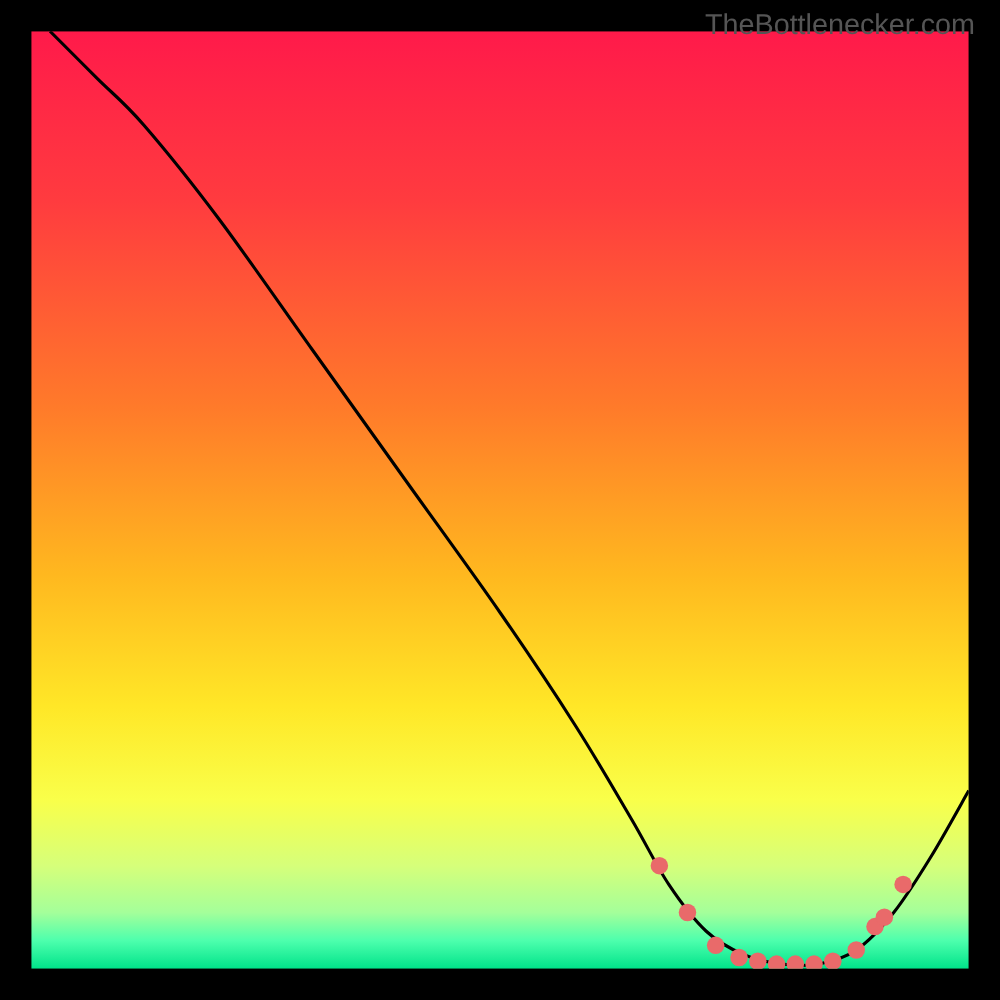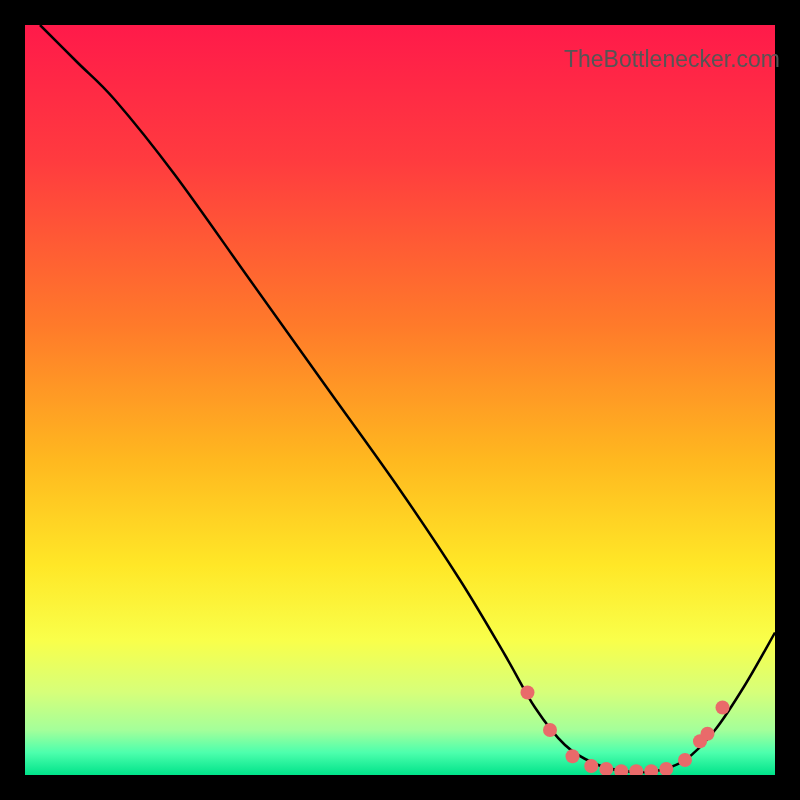--- a/index.html
+++ b/index.html
@@ -11,21 +11,20 @@
     font-family: Arial, sans-serif;
   }
   .watermark {
     position: absolute;
     top: 6px;
     right: 20px;
     color: #555;
     font-size: 23px;
     font-weight: 500;
     z-index: 10;
-    margin-top: 40px;
   }
   .plot-area {
     position: absolute;
     left: 25px;
     top: 25px;
     width: 750px;
     height: 750px;
   }
   .gradient-bg {
     position: absolute;

